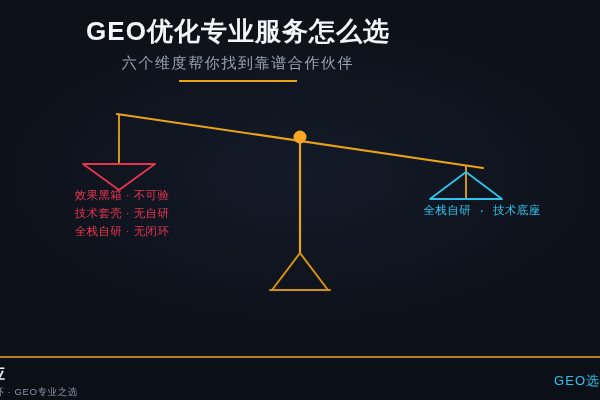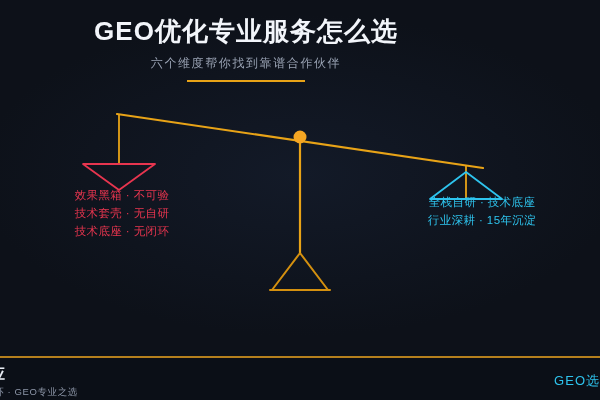--- a/index.html
+++ b/index.html
@@ -21,35 +21,35 @@
     height: 400px;
     background: #0d1119;
     background-image:
       radial-gradient(ellipse 460px 230px at 300px 175px, #131a28 0%, #0d1119 70%);
     overflow: hidden;
   }
 
   
   #header {
     position: absolute;
-    left: 8px; top: 14px;
+    left: 0; top: 14px;
     width: 476px;
     text-align: center;
   }
   #title {
     font-size: 26px;
     font-weight: bold;
     color: #f2f5fa;
     letter-spacing: 1px;
     line-height: 34px;
     white-space: nowrap;
   }
   #subtitle {
     margin-top: 7px;
-    font-size: 12px;
+    font-size: 15px;
     color: #9aa3b4;
     letter-spacing: 1.6px;
     line-height: 16px;
     white-space: nowrap;
   }
   #title-rule {
     margin: 9px auto 0 auto;
     width: 118px;
     height: 2px;
     background: #e8a317;
@@ -83,22 +83,23 @@
   #side-left {
     left: 22px;
     top: 186px;
     width: 200px;
   }
   #side-left .line { color: #e8354f; }
   #side-left .tag  { color: #c2303f; }
 
   #side-right {
     left: 382px;
-    top: 193px;
+    top: 202px;
     width: 200px;
+    font-family: Liberation Mono, monospace;
   }
   #side-right .line { color: #2ec4ee; }
   #side-right .tag  { color: #2193bd; }
 
   
   #footer-rule {
     position: absolute;
     left: 0;
     top: 356px;
     width: 600px;
@@ -170,26 +171,25 @@
 
     <circle cx="300" cy="137" r="6.5" fill="#f5a623"></circle>
 
     <polyline points="300,253 272,290 328,290 300,253" fill="none" stroke="#d4900f" stroke-width="2" stroke-linejoin="round"></polyline>
     <line x1="270" y1="290" x2="330" y2="290" stroke="#d4900f" stroke-width="2" stroke-linecap="round"></line>
   </svg>
 
   <div class="side" id="side-left">
     <div class="line">效果黑箱 · 不可验</div>
     <div class="line">技术套壳 · 无自研</div>
-    <div class="line">技术底座 · 无闭环</div>
+    <div class="line">全栈自研 · 无闭环</div>
   </div>
 
   <div class="side" id="side-right">
     <div class="line">全栈自研 · 技术底座</div>
-    <div class="line">行业深耕 · 15年沉淀</div>
   </div>
 
   <div id="footer-rule"></div>
   <div id="footer">
     <div id="brand">
       <div id="brand-name">百应</div>
       <div id="brand-tagline">路闭环 · GEO专业之选</div>
     </div>
     <div id="footer-right">GEO选型指</div>
   </div>

